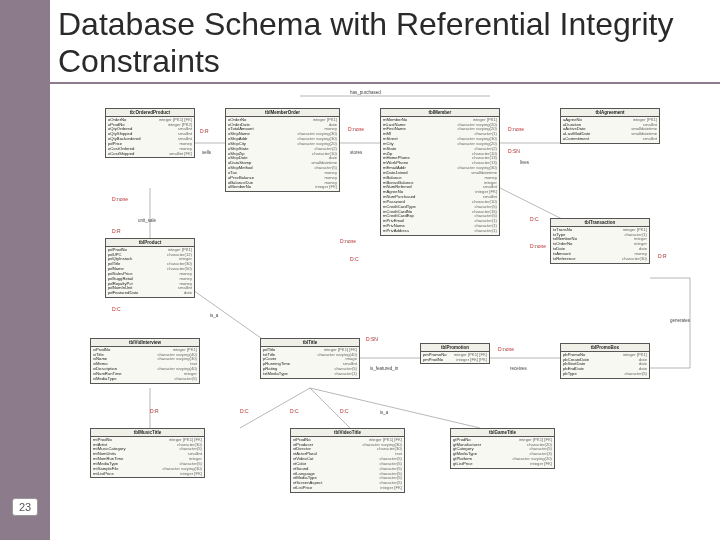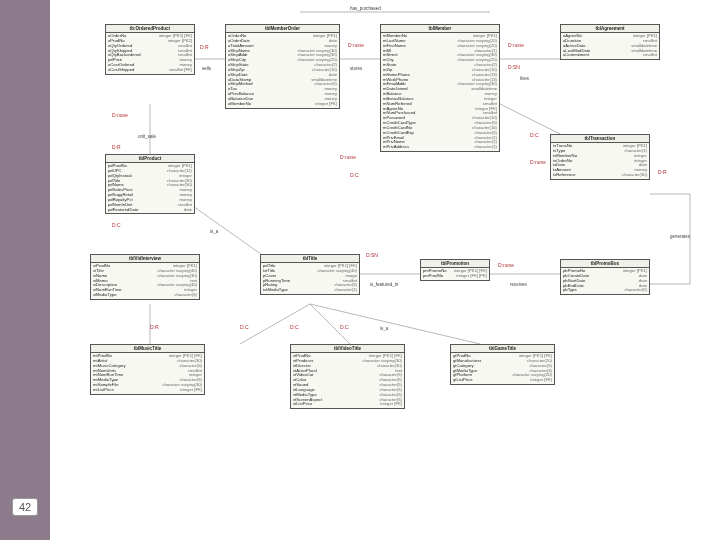--- a/index.html
+++ b/index.html
@@ -88,24 +88,25 @@
   svg.wires line, svg.wires path {
     stroke: #888;
     stroke-width: 0.6;
     fill: none;
   }
 </style>
 </head>
 <body>
 
 <div class="sidebar">
-  <div class="page-num">42</div>
+  <div class="page-num">23</div>
 </div>
 
 <div class="content">
+  <h1 class="title">Database Schema with Referential Integrity Constraints</h1>
 
   <div class="diagram">
 
     <svg class="wires">
 
       <line x1="250" y1="8" x2="440" y2="8"></line>
 
       <line x1="145" y1="55" x2="175" y2="55"></line>
 
       <line x1="290" y1="55" x2="330" y2="55"></line>

